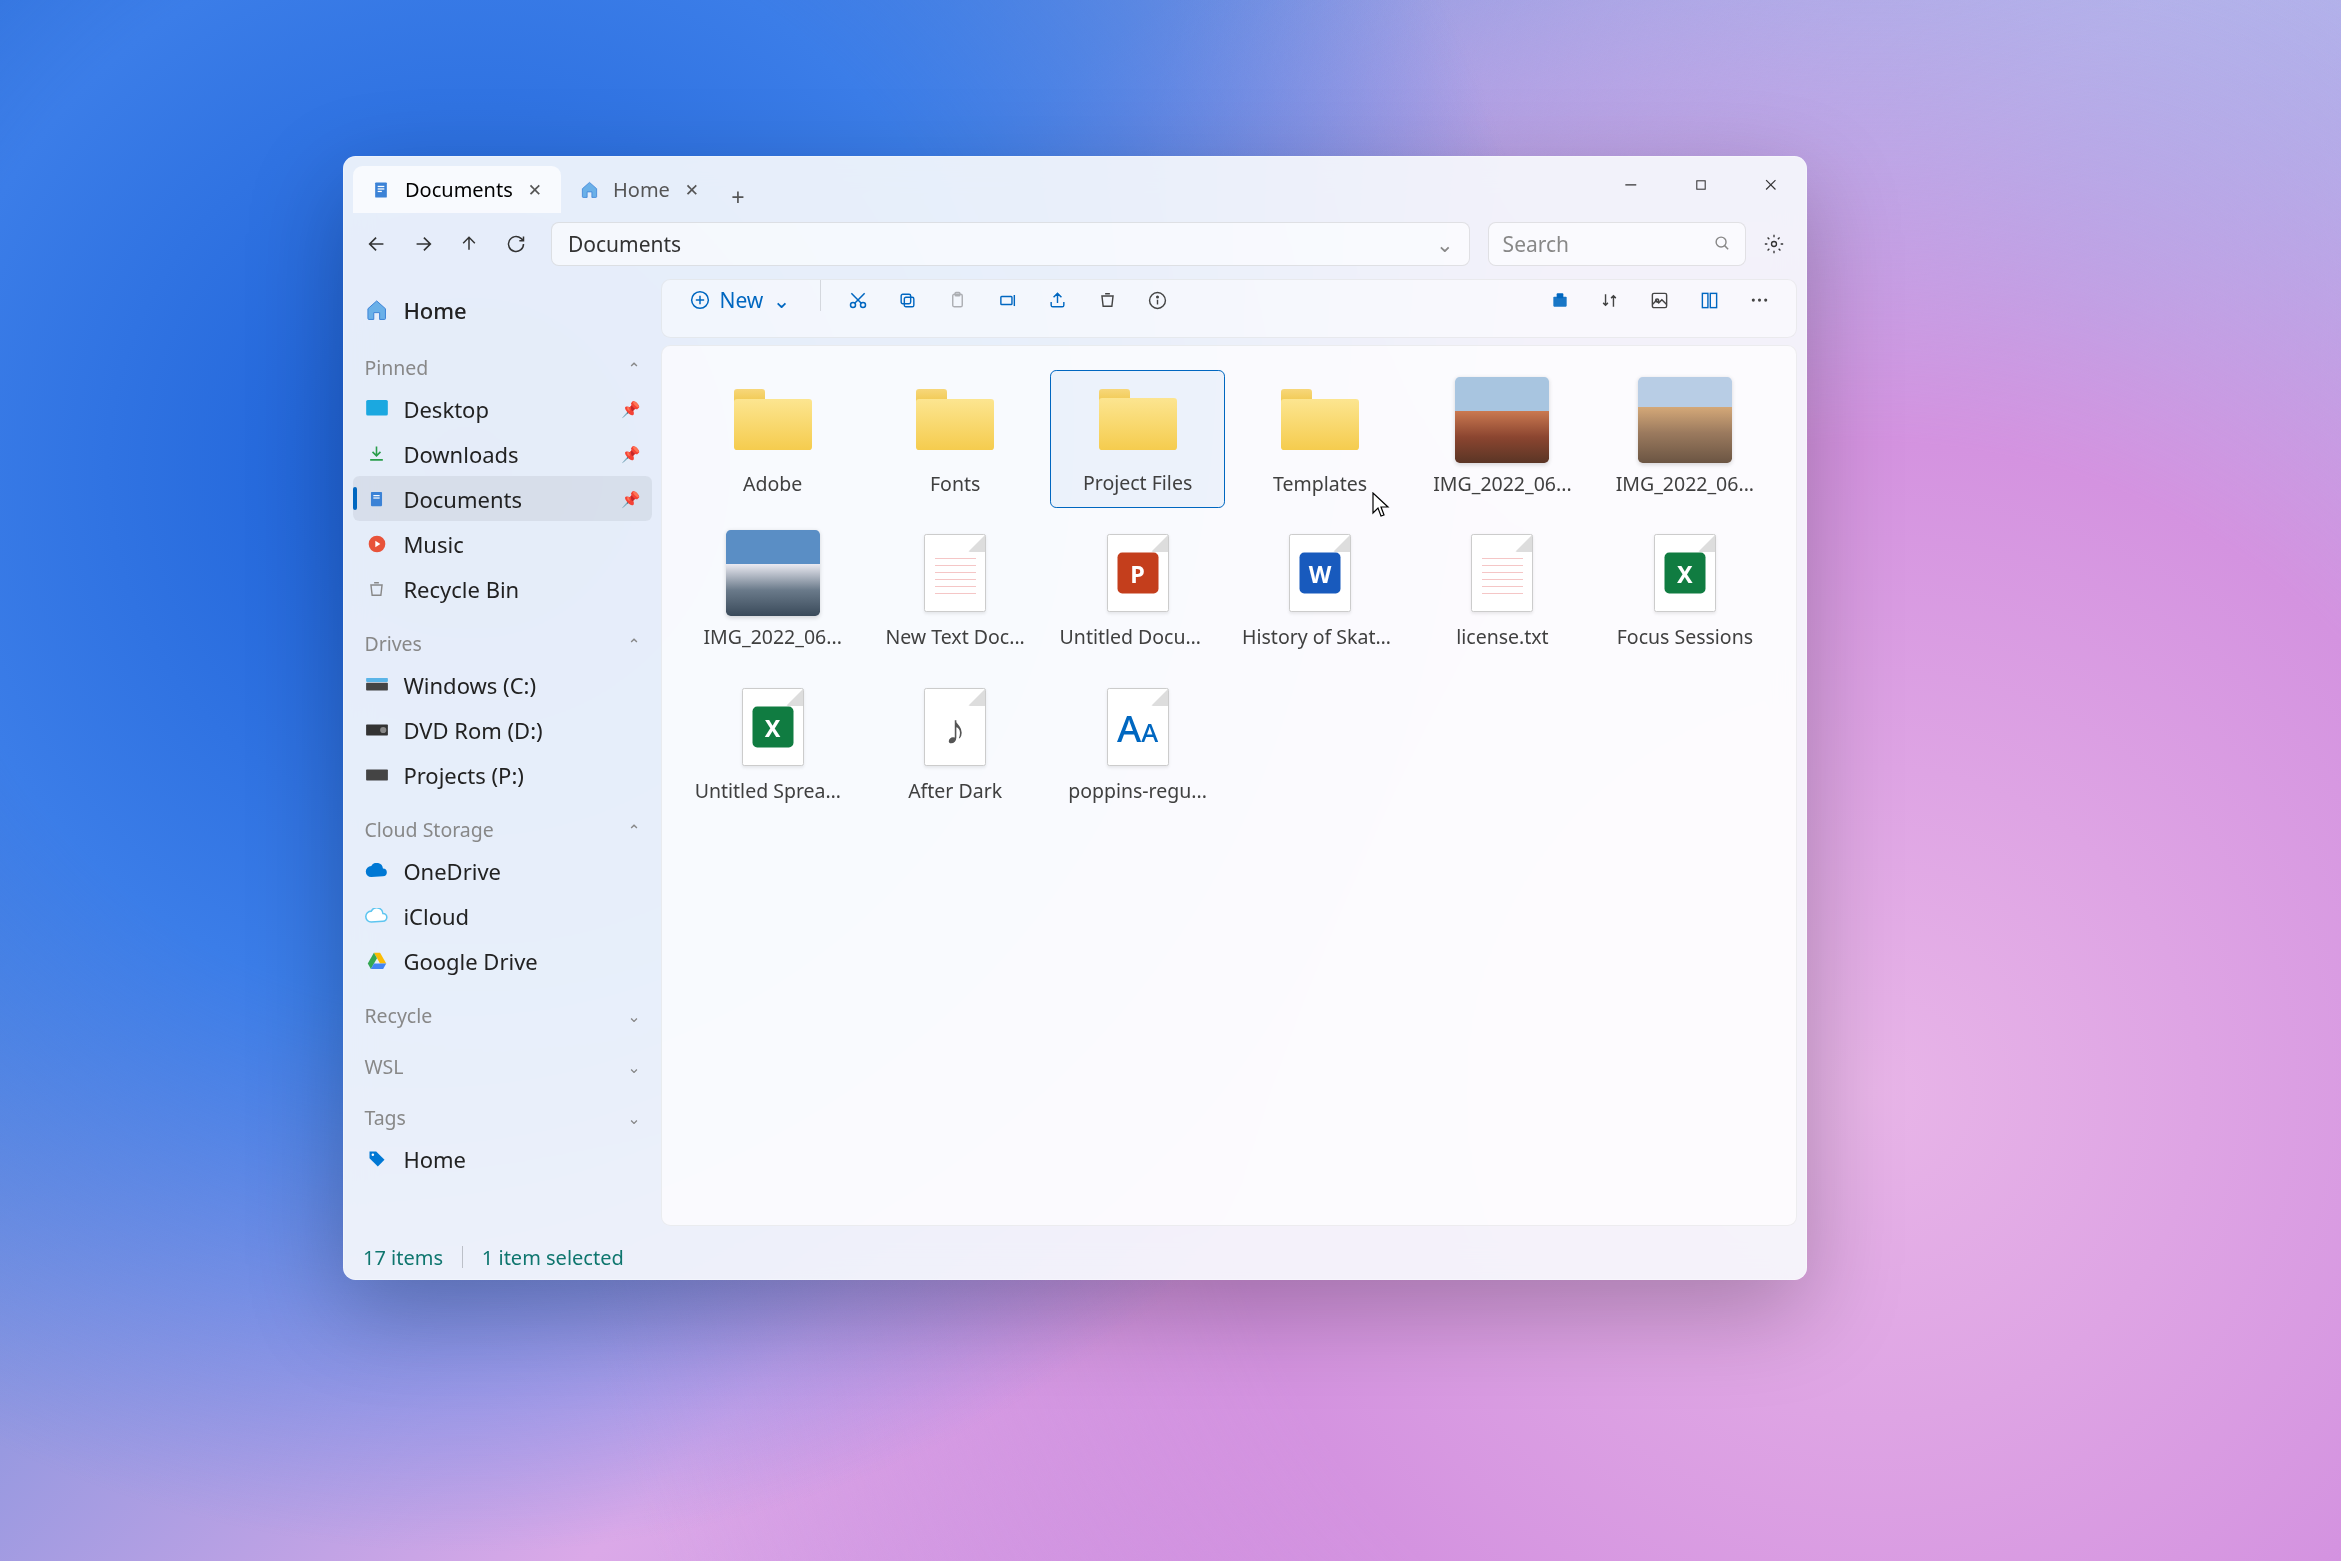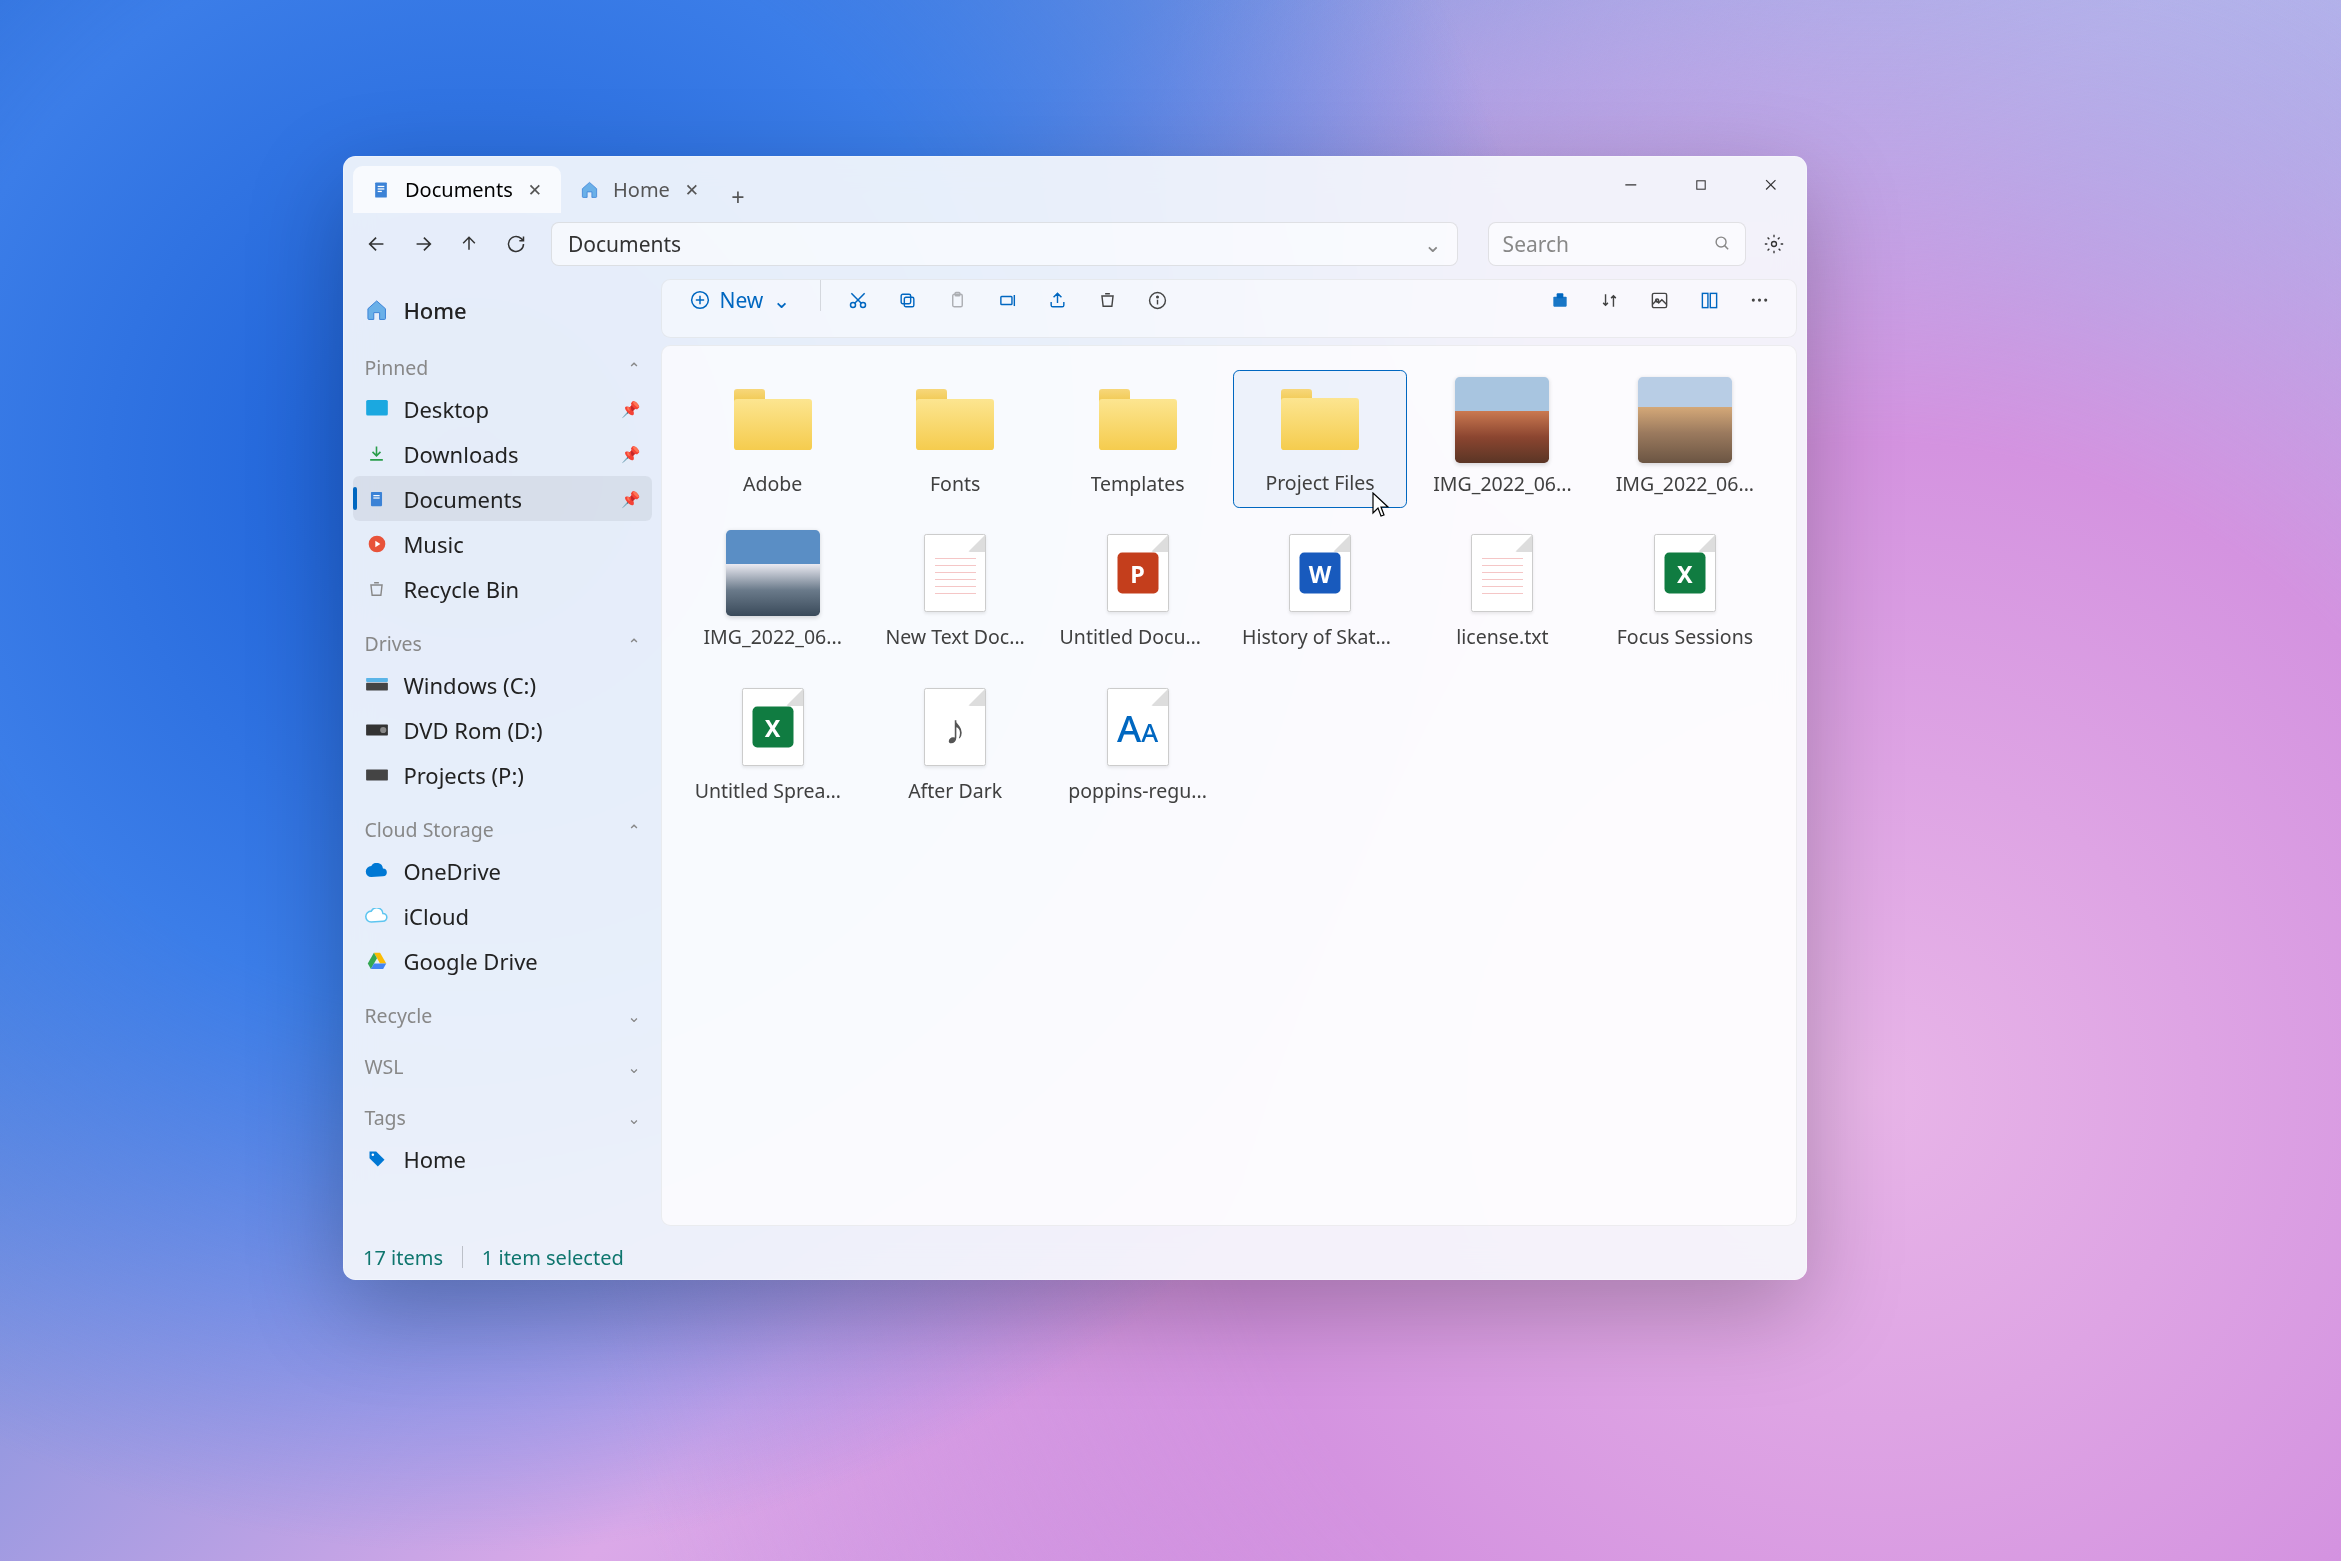--- a/index.html
+++ b/index.html
@@ -11,21 +11,21 @@
 .tab.active{background:rgba(255,255,255,0.7)}
 .tab.inactive{color:#555}
 .tab-close{width:22px;height:22px;display:flex;align-items:center;justify-content:center;border-radius:3.1px;font-size:17px;color:#555}
 .newtab{width:39px;display:flex;align-items:center;justify-content:center;font-size:23.4px;color:#555;cursor:pointer}
 .winctrl{display:flex}
 .winbtn{width:70px;display:flex;align-items:center;justify-content:center;cursor:pointer;color:#333}
 .navbar{height:61px;display:flex;align-items:center;padding:0 14px;gap:9.4px}
 .navbtn{width:37px;height:37px;display:flex;align-items:center;justify-content:center;cursor:pointer;color:#333;border-radius:4.7px}
 .addressbar{flex:1;height:44px;background:rgba(255,255,255,0.6);border:0.8px solid rgba(0,0,0,0.1);border-radius:7.8px;display:flex;align-items:center;padding:0 15.6px;font-size:21px;color:#333;margin-left:7.8px}
 .addressbar .chev{margin-left:auto;color:#888}
-.searchbox{width:258px;height:44px;background:rgba(255,255,255,0.6);border:0.8px solid rgba(0,0,0,0.1);border-radius:7.8px;display:flex;align-items:center;padding:0 14px;font-size:21px;color:#888;margin-left:20px}
+.searchbox{width:258px;height:44px;background:rgba(255,255,255,0.6);border:0.8px solid rgba(0,0,0,0.1);border-radius:7.8px;display:flex;align-items:center;padding:0 14px;font-size:21px;color:#888;margin-left:8px}
 .body{flex:1;display:flex;overflow:hidden}
 .sidebar{width:317px;padding:11px 9.4px;overflow-y:auto}
 .side-item{display:flex;align-items:center;height:45px;padding:0 11px;border-radius:6.2px;font-size:22px;color:#222;cursor:pointer;gap:14px;position:relative}
 .side-item.home{font-weight:500;height:50px}
 .side-item.active{background:rgba(0,0,0,0.06)}
 .side-item.active::before{content:'';position:absolute;left:0;top:11px;bottom:11px;width:3.9px;background:#0067c0;border-radius:2.3px}
 .side-item .pin{margin-left:auto;color:#999;font-size:15.6px}
 .side-section{display:flex;align-items:center;height:37px;padding:0 11px;font-size:19.5px;color:#888;margin-top:14px}
 .side-section .chev{margin-left:auto;font-size:15.6px}
 .side-icon{width:25px;height:25px;display:flex;align-items:center;justify-content:center}
@@ -397,31 +397,31 @@
                 <div class="folder"></div>
               </div>
               <div class="item-label">Adobe</div>
             </div>
             <div class="item">
               <div class="item-icon">
                 <div class="folder"></div>
               </div>
               <div class="item-label">Fonts</div>
             </div>
-            <div class="item">
+            <div class="item selected">
               <div class="item-icon">
                 <div class="folder"></div>
               </div>
+              <div class="item-label">Project Files</div>
+            </div>
+            <div class="item">
+              <div class="item-icon">
+                <div class="folder"></div>
+              </div>
               <div class="item-label">Templates</div>
-            </div>
-            <div class="item selected">
-              <div class="item-icon">
-                <div class="folder"></div>
-              </div>
-              <div class="item-label">Project Files</div>
             </div>
             <div class="item">
               <div class="item-icon">
                 <div class="thumb t1"></div>
               </div>
               <div class="item-label">IMG_2022_06...</div>
             </div>
             <div class="item">
               <div class="item-icon">
                 <div class="thumb t2"></div>

